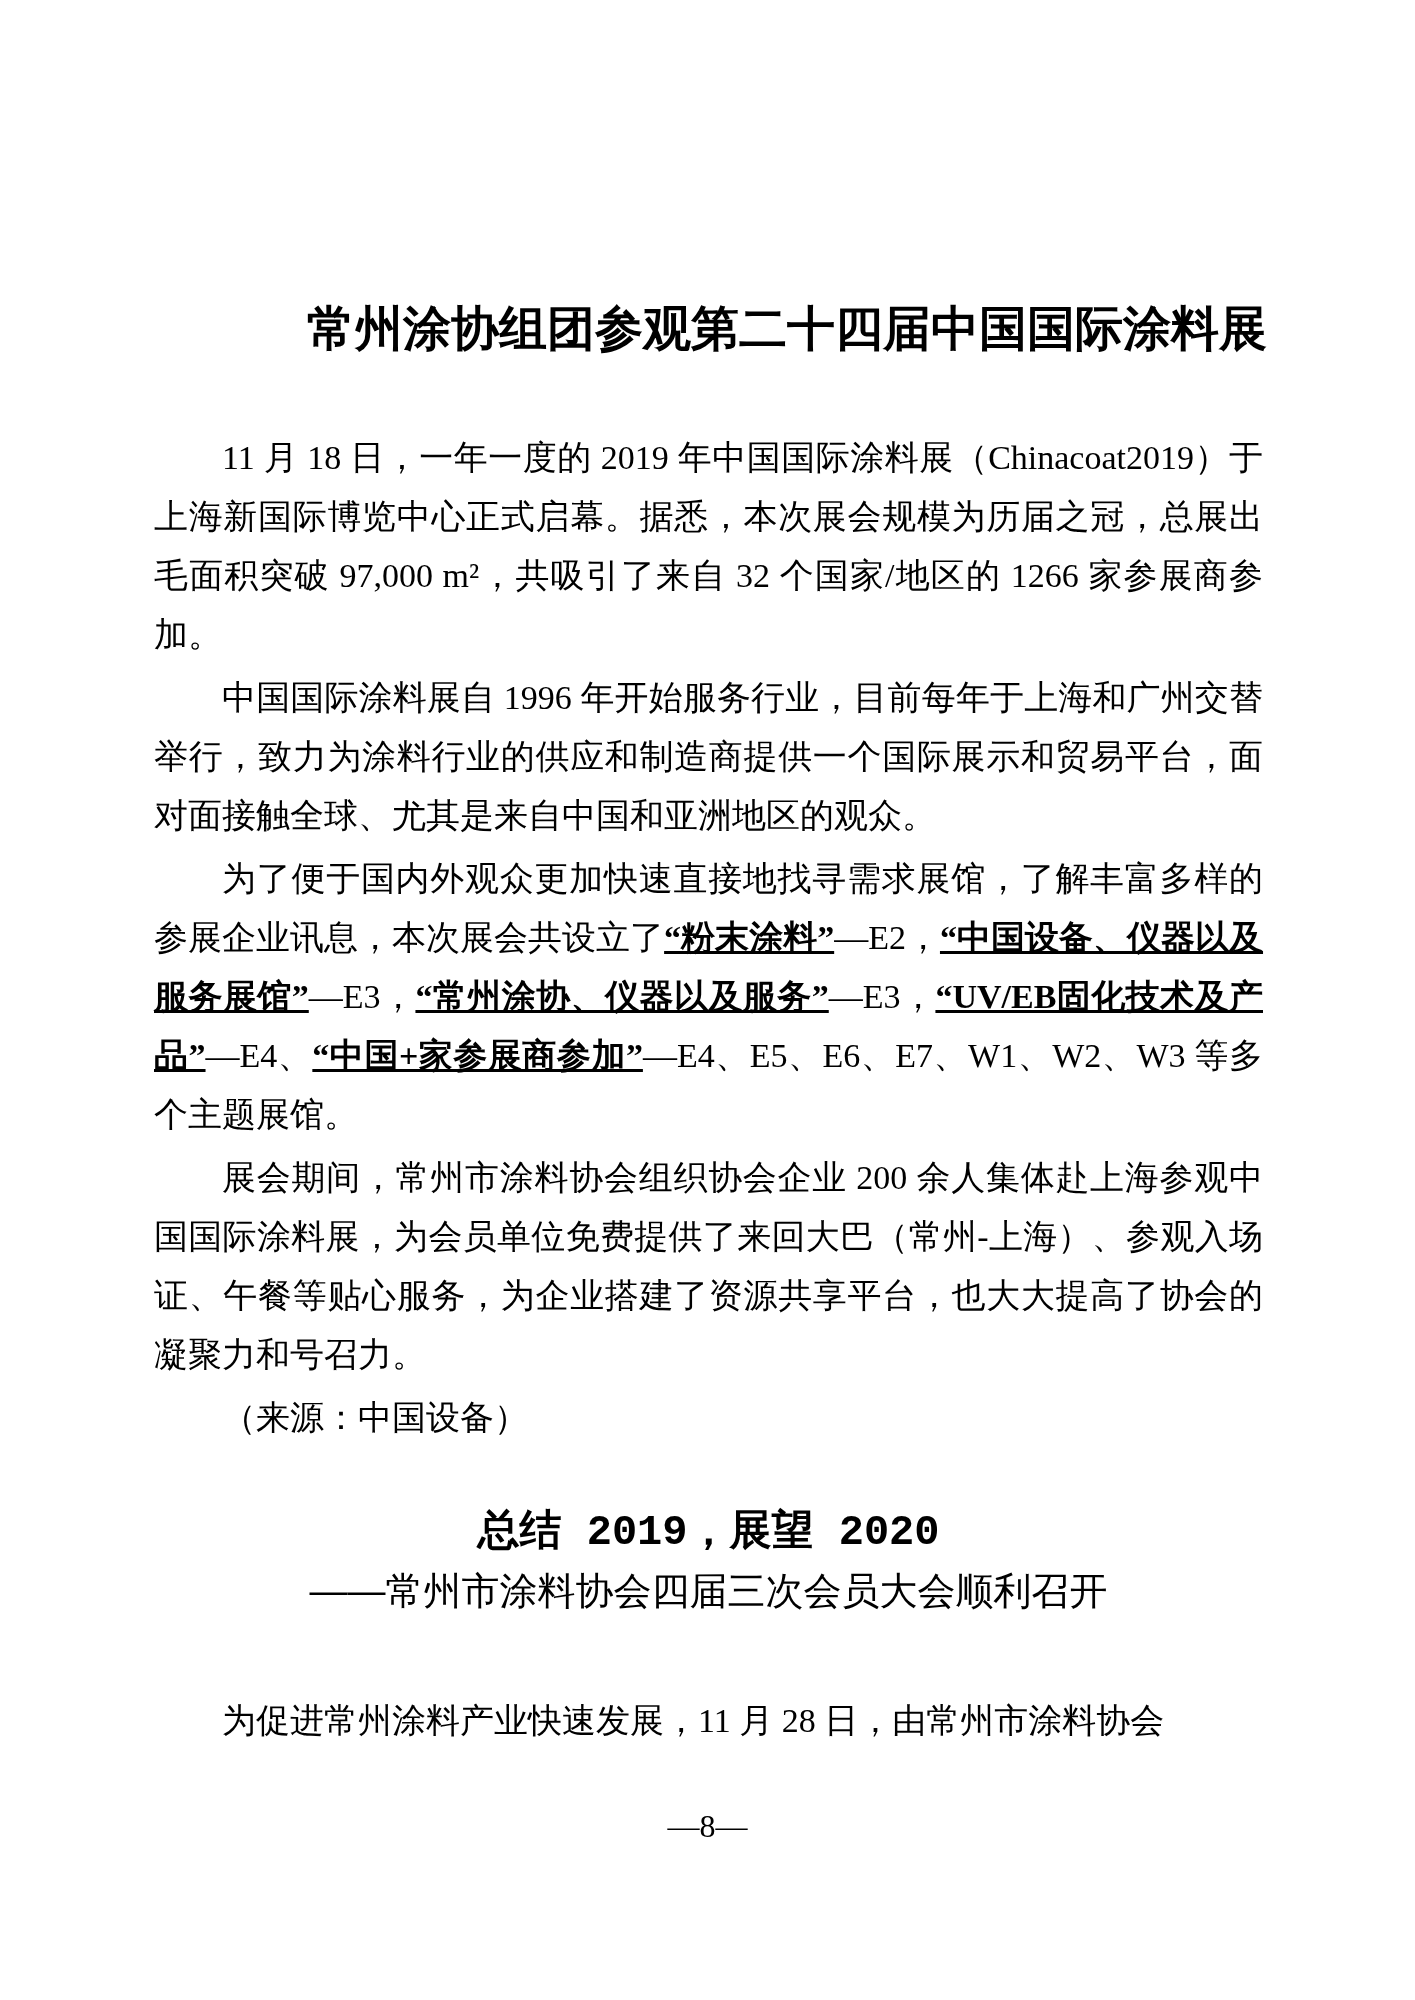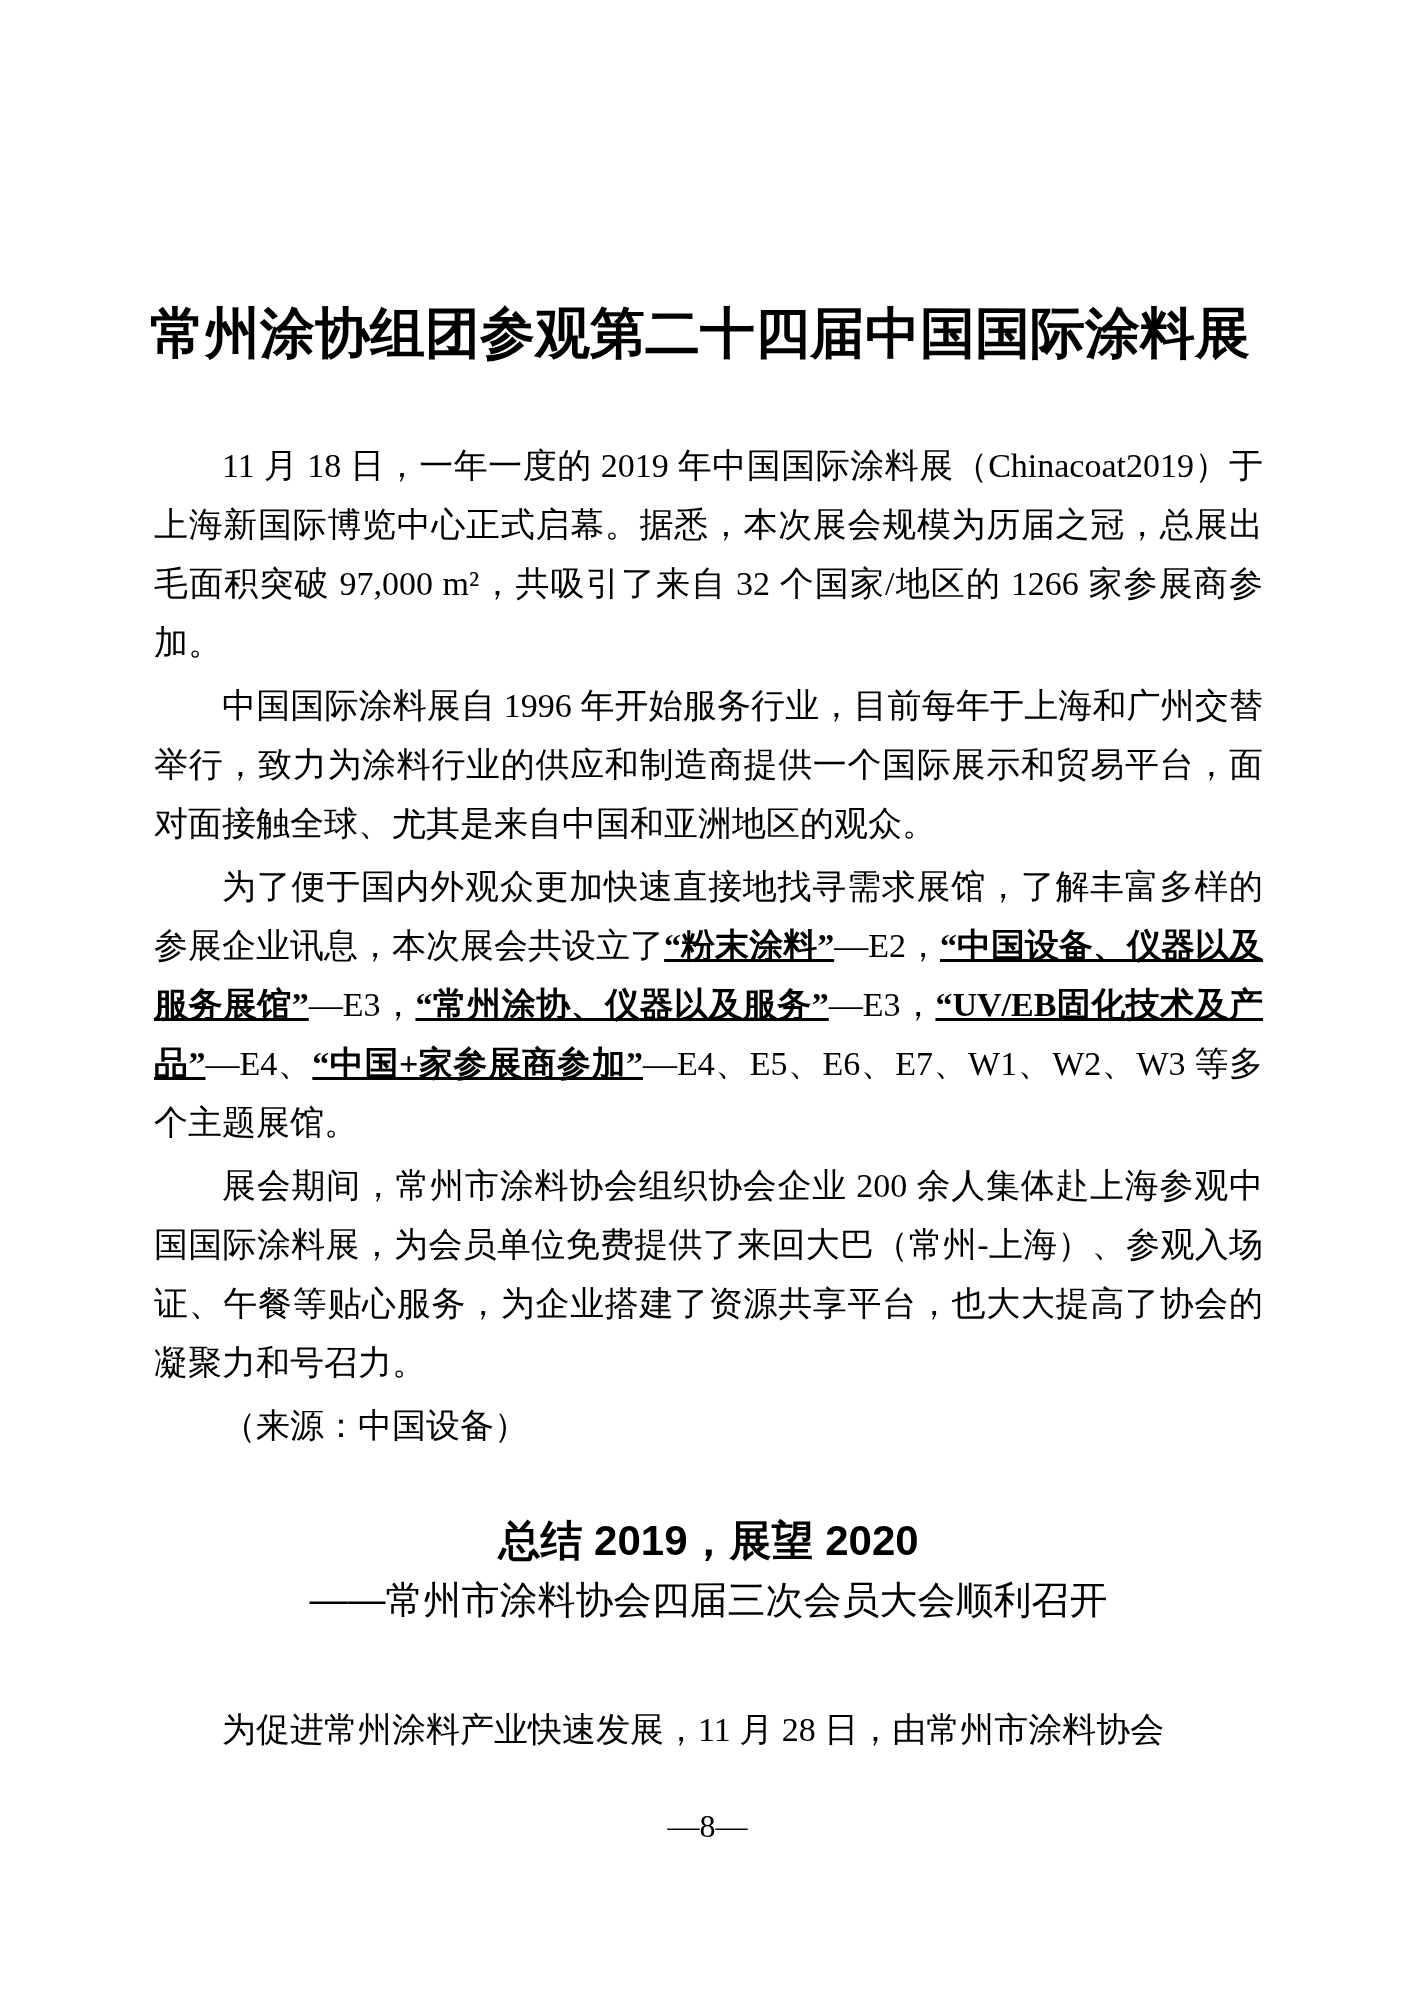--- a/index.html
+++ b/index.html
@@ -12,23 +12,23 @@
     position: relative;
     overflow: hidden;
   }
   .content {
     padding: 0 148px 0 150px;
   }
   .art1-title {
     padding-top: 300px;
     font-family: "Liberation Sans", "DejaVu Sans", sans-serif;
     font-weight: bold;
-    font-size: 55px;
+    font-size: 48px;
     line-height: 1.2;
-    text-align: left;
+    text-align: right;
     margin: 0;
   }
   .bodytext {
     margin-top: 70px;
   }
   .bodytext p {
     margin: 4px;
     font-size: 34px;
     line-height: 59px;
     text-align: justify;
@@ -38,21 +38,21 @@
   .bodytext p span { white-space: normal; }
   .bold-seg { font-weight: bold; text-decoration: underline; }
   .source-line {
     margin: 0;
     font-size: 34px;
     line-height: 59px;
     text-align: right;
   }
   .art2-title {
     margin: 60px 0 0 0;
-    font-family: Liberation Sans, sans-serif;
+    font-family: Liberation Mono, monospace;
     font-weight: bold;
     font-size: 42px;
     line-height: 1.25;
     text-align: center;
   }
   .art2-subtitle {
     margin: 8px 0 0 0;
     font-family: "Liberation Sans", "DejaVu Sans", sans-serif;
     font-weight: normal;
     font-size: 38px;

